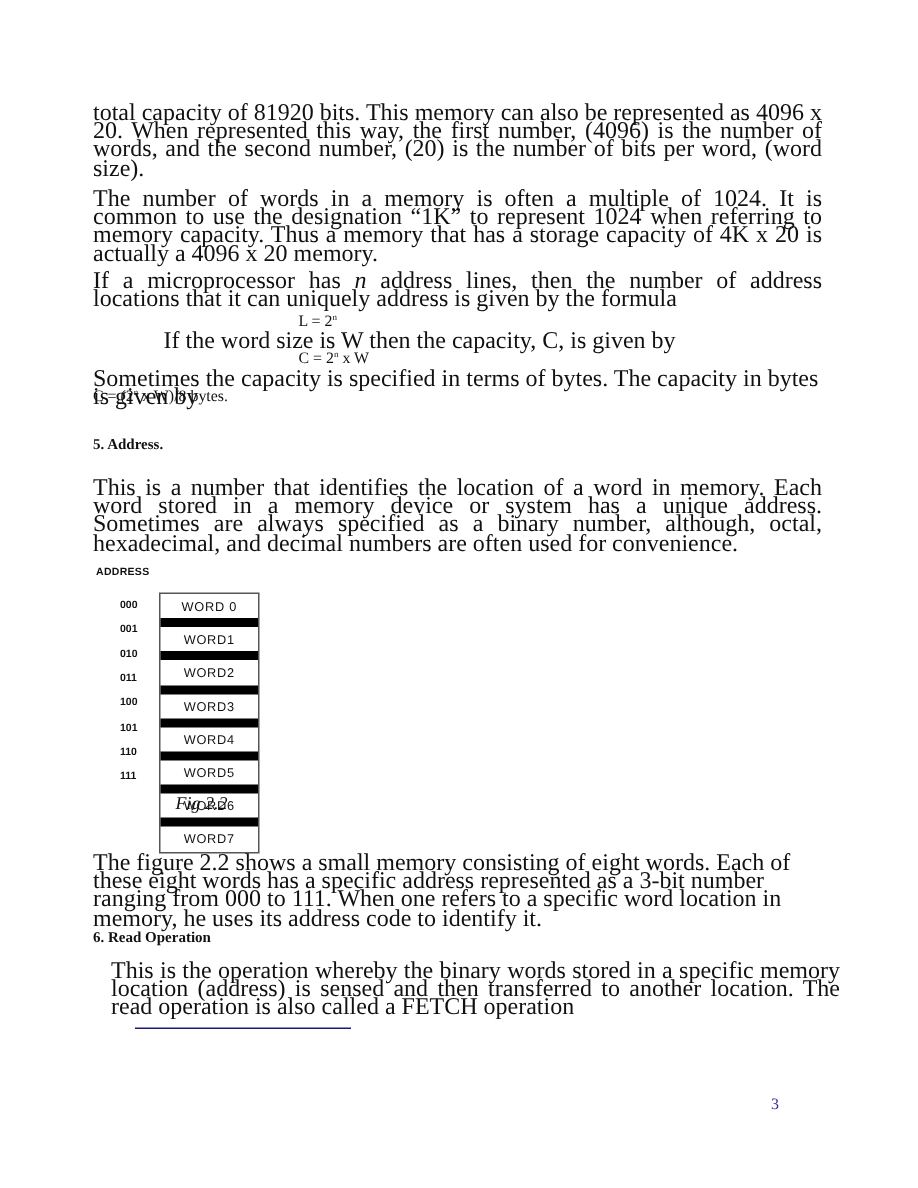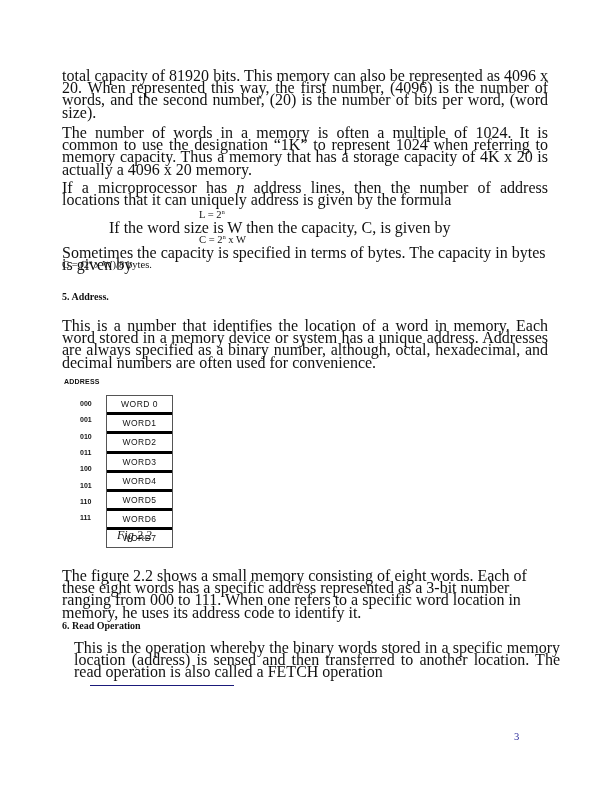--- a/index.html
+++ b/index.html
@@ -6,21 +6,21 @@
   body { width: 612px; height: 792px; position: relative; overflow: hidden;
          font-family: "Liberation Serif", serif; color: #111; }
   .p { position: absolute; left: 62px; width: 486px; font-size: 16px; line-height: 12.2px; text-align: justify; }
   .p.left { text-align: left; }
   .h { position: absolute; left: 62px; font-size: 10px; font-weight: bold; }
   .formula { position: absolute; font-size: 10.6px; }
   sup { font-size: 6px; vertical-align: 4px; line-height: 0; }
   .fig-title { position: absolute; left: 64px; top: 378px; font-family: "Liberation Sans", sans-serif; font-size: 7px; font-weight: bold; letter-spacing: 0.2px; }
   .addr { position: absolute; left: 80px; width: 18px; font-family: "Liberation Sans", sans-serif; font-size: 7px; font-weight: bold; }
   .box { position: absolute; left: 106px; top: 395px; width: 65px; border: 1px solid #555; }
-  .cell { height: 16.2px; border-bottom: 3px solid #000000; font-family: "Liberation Sans", sans-serif; font-size: 8.5px; line-height: 16px; text-align: center; letter-spacing: 0.5px; }
+  .cell { height: 16.2px; border-bottom: 6px solid #000000; font-family: "Liberation Sans", sans-serif; font-size: 8.5px; line-height: 16px; text-align: center; letter-spacing: 0.5px; }
   .cell:last-child { border-bottom: none; }
   .caption { position: absolute; left: 117px; top: 528px; font-size: 12px; font-style: italic; }
   .rule { position: absolute; left: 90px; top: 685px; width: 144px; height: 1px; background: #1a1a7a; }
   .pageno { position: absolute; left: 514px; top: 731px; font-size: 10.6px; color: #2a2a9a; }
 </style>
 </head>
 <body>
 
 <div class="p" style="top:70px;">total capacity of 81920 bits. This memory can also be represented as 4096 x 20. When represented this way, the first number, (4096) is the number of words, and the second number, (20) is the number of bits per word, (word size).</div>
 
@@ -33,21 +33,21 @@
 <div class="p left" style="top:222px;margin-left:47px;">If the word size is W then the capacity, C, is given by</div>
 
 <div class="formula" style="left:199px; top:234px;"><span>C = 2</span><sup>n</sup><span> x W</span></div>
 
 <div class="p left" style="top:247px;">Sometimes the capacity is specified in terms of bytes. The capacity in bytes is given by</div>
 
 <div class="formula" style="left:62px; top:259px;"><span>C = (2</span><sup>n</sup><span> x W)/8 bytes.</span></div>
 
 <div class="h" style="top:291px;">5. Address.</div>
 
-<div class="p" style="top:320px;">This is a number that identifies the location of a word in memory. Each word stored in a memory device or system has a unique address. Addresses are always specified as a binary number, although, octal, hexadecimal, and decimal numbers are often used for convenience.</div>
+<div class="p" style="top:320px;">This is a number that identifies the location of a word in memory. Each word stored in a memory device or system has a unique address. Sometimes are always specified as a binary number, although, octal, hexadecimal, and decimal numbers are often used for convenience.</div>
 
 <div class="fig-title">ADDRESS</div>
 
 <div class="addr" style="top:400px;">000</div>
 <div class="addr" style="top:416px;">001</div>
 <div class="addr" style="top:433px;">010</div>
 <div class="addr" style="top:449px;">011</div>
 <div class="addr" style="top:465px;">100</div>
 <div class="addr" style="top:482px;">101</div>
 <div class="addr" style="top:498px;">110</div>

